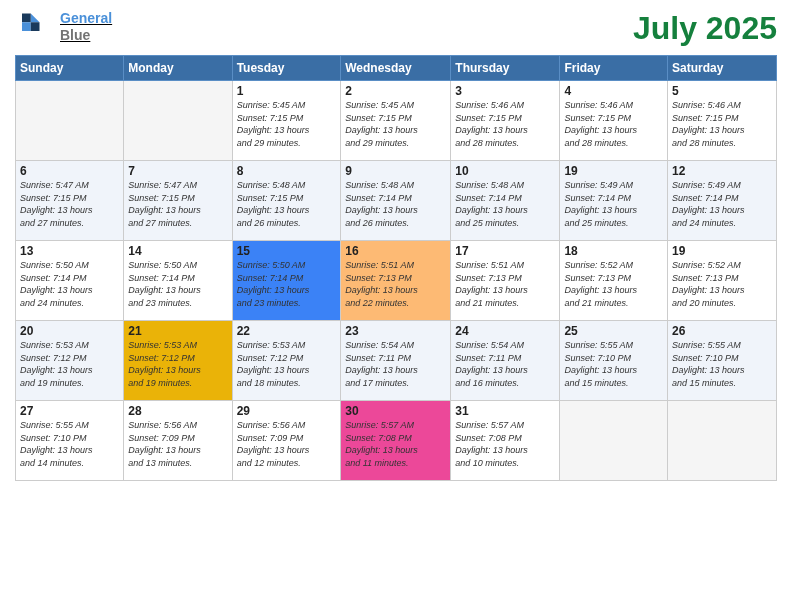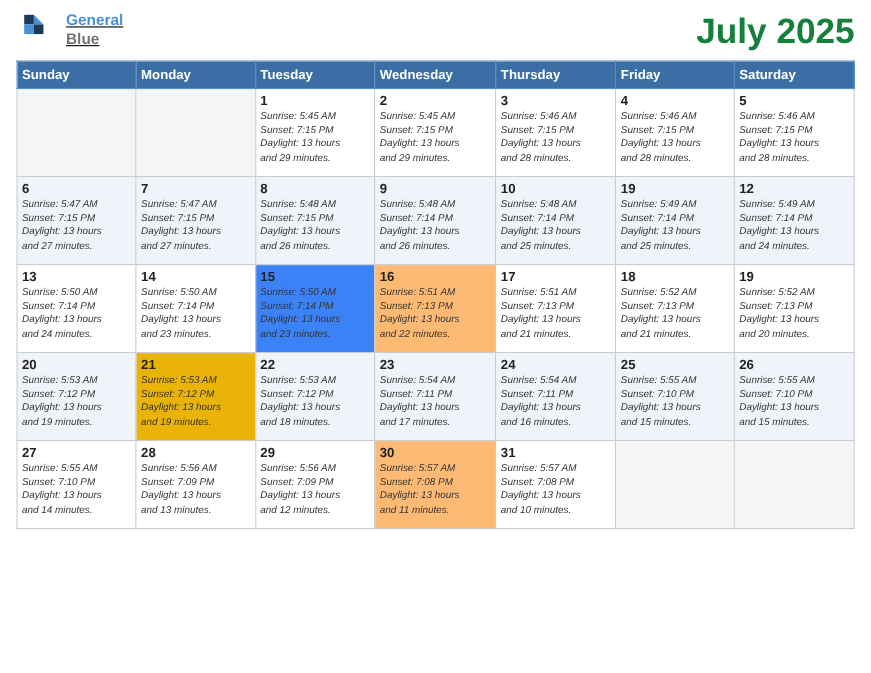--- a/index.html
+++ b/index.html
@@ -334,21 +334,21 @@
 Daylight: 13 hours
 and 13 minutes.</div>
           </td>
           <td style="background: rgb(255, 255, 255);">
             <div class="day-num">29</div>
             <div class="day-info" style="white-space: pre-line;">Sunrise: 5:56 AM
 Sunset: 7:09 PM
 Daylight: 13 hours
 and 12 minutes.</div>
           </td>
-          <td style="background: #fdba74;">
+          <td style="background: #ec4899;">
             <div class="day-num">30</div>
             <div class="day-info" style="white-space: pre-line;">Sunrise: 5:57 AM
 Sunset: 7:08 PM
 Daylight: 13 hours
 and 11 minutes.</div>
           </td>
           <td style="background: rgb(255, 255, 255);">
             <div class="day-num">31</div>
             <div class="day-info" style="white-space: pre-line;">Sunrise: 5:57 AM
 Sunset: 7:08 PM

